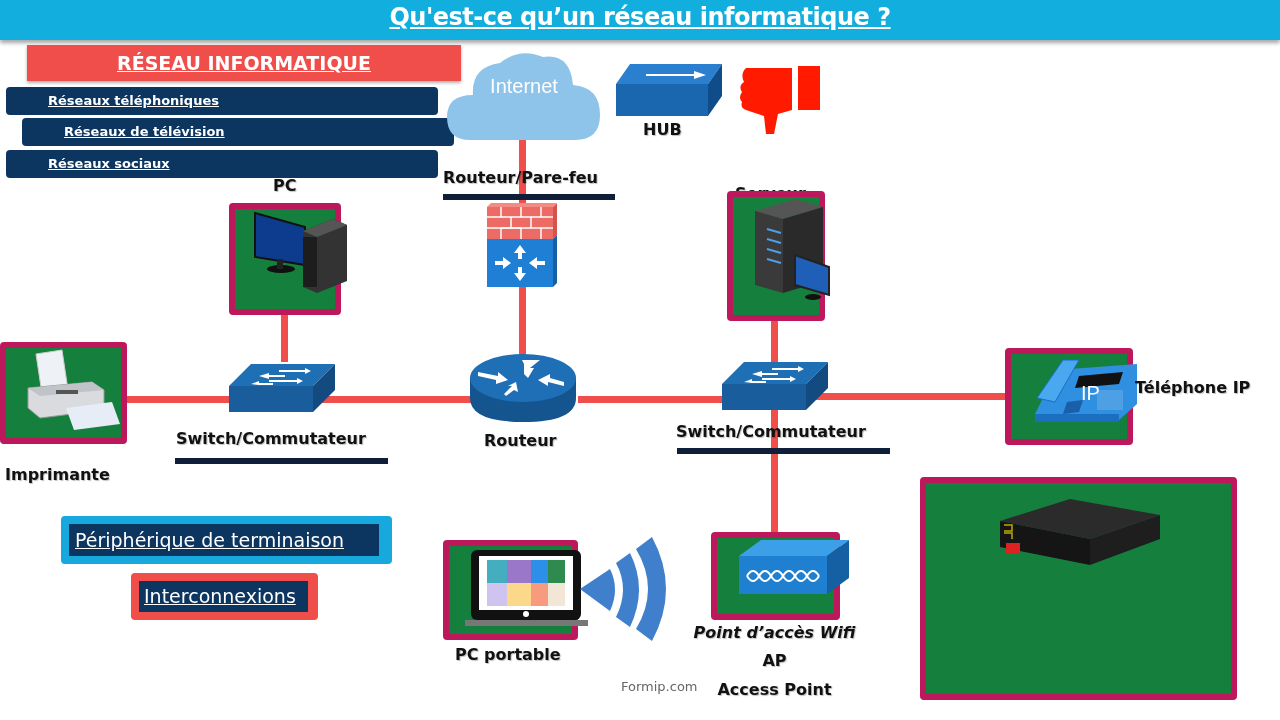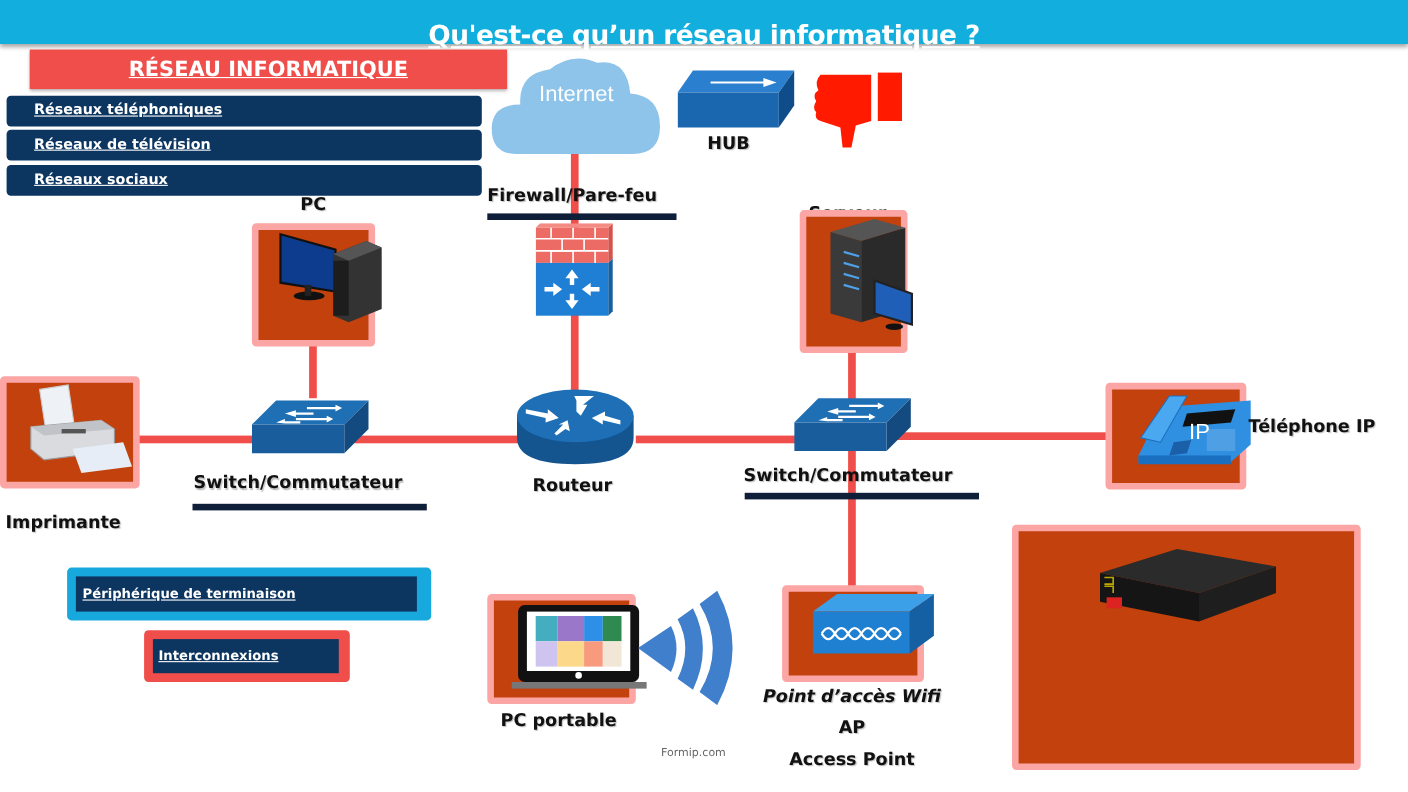--- a/index.html
+++ b/index.html
@@ -1,37 +1,37 @@
 <!DOCTYPE html>
 <html><head>
 <meta charset="utf-8">
 <style>
   html,body{margin:0;padding:0;}
   body{width:1280px;height:720px;position:relative;overflow:hidden;background:#ffffff;font-family:"DejaVu Sans",sans-serif;}
   .abs{position:absolute;}
   .title-bar{left:0;top:0;width:1280px;height:40px;background:#12aede;box-shadow:0 3px 4px rgba(0,0,0,0.35);}
-  .title-text{left:0;top:18px;width:1280px;text-align:center;color:#fff;font-size:24px;font-weight:bold;text-decoration:underline;font-family:"DejaVu Sans",sans-serif;letter-spacing:-0.5px;}
+  .title-text{left:0;top:3px;width:1280px;text-align:center;color:#fff;font-size:24px;font-weight:bold;text-decoration:underline;font-family:"DejaVu Sans",sans-serif;letter-spacing:-0.5px;}
   .side-head{left:6px;top:45px;width:434px;height:36px;background:#f04e4a;box-shadow:0 2px 3px rgba(0,0,0,0.3);color:#fff;font-weight:bold;font-size:19px;text-align:center;line-height:36px;text-decoration:underline;margin-left:21px;}
-  .side-item{left:6px;width:432px;height:28px;background:#0c3560;border-radius:4px;color:#fff;font-weight:bold;font-size:13px;line-height:28px;padding-left:25px;box-sizing:border-box;text-decoration:underline;}
+  .side-item{left:6px;width:432px;height:28px;background:#0c3560;border-radius:4px;color:#fff;font-weight:bold;font-size:13px;line-height:28px;padding-left:42px;box-sizing:border-box;text-decoration:underline;}
   .lbl{font-weight:bold;color:#111;font-size:16px;text-shadow:1px 1px 1px rgba(0,0,0,0.25);white-space:nowrap;}
   .ubar{height:6px;background:#0f1f3a;}
-  .frame{border:6px solid #fca5a5;border-radius:4px;background:#c2410c;box-sizing:border-box;padding-left:16px;}
+  .frame{border:6px solid #be185d;border-radius:4px;background:#15803d;box-sizing:border-box;padding-left:16px;}
   .link{background:#f04e4a;}
-  .btn-box{color:#fff;font-weight:bold;font-size:12px;text-decoration:underline;}
-  .foot{color:#666;font-size:10px;}
+  .btn-box{color:#fff;font-weight:normal;font-size:19px;text-decoration:underline;}
+  .foot{color:#666;font-size:13px;margin-left:20px;}
 </style>
 </head>
 <body>
 
 <div class="abs title-bar"></div>
 <div class="abs title-text">Qu'est-ce qu’un réseau informatique ?</div>
 
 <div class="abs side-head">RÉSEAU INFORMATIQUE</div>
 <div class="abs side-item" style="top:87px;">Réseaux téléphoniques</div>
-<div class="abs side-item" style="top:118px;">Réseaux de télévision</div>
+<div class="abs side-item" style="top:118px;margin-left:16px;">Réseaux de télévision</div>
 <div class="abs side-item" style="top:150px;">Réseaux sociaux</div>
 
 <div class="abs link" style="left:519px;top:140px;width:7px;height:68px;"></div>
 <div class="abs link" style="left:519px;top:285px;width:7px;height:75px;"></div>
 <div class="abs link" style="left:281px;top:290px;width:7px;height:72px;"></div>
 <div class="abs link" style="left:90px;top:396px;width:145px;height:7px;"></div>
 <div class="abs link" style="left:322px;top:396px;width:150px;height:7px;"></div>
 <div class="abs link" style="left:578px;top:396px;width:146px;height:7px;"></div>
 <div class="abs link" style="left:771px;top:295px;width:7px;height:68px;"></div>
 <div class="abs link" style="left:812px;top:393px;width:206px;height:7px;"></div>
@@ -54,21 +54,21 @@
 </div>
 <div class="abs lbl" style="left:643px;top:120px;">HUB</div>
 
 <div class="abs" style="left:738px;top:64px;">
   <svg width="84" height="72" viewBox="0 0 84 72">
     <rect x="60" y="2" width="22" height="44" fill="#ff1a00"></rect>
     <path d="M8 4 L54 4 L54 46 L40 50 L36 70 L28 70 L26 52 L8 46 Q2 44 4 38 Q0 34 4 28 Q0 22 6 18 Q2 10 8 4Z" fill="#ff1a00"></path>
   </svg>
 </div>
 
-<div class="abs lbl" style="left:443px;top:168px;">Firewall/Pare-feu</div>
+<div class="abs lbl" style="left:443px;top:168px;">Routeur/Pare-feu</div>
 <div class="abs ubar" style="left:443px;top:194px;width:172px;"></div>
 <div class="abs" style="left:487px;top:203px;">
   <svg width="72" height="86" viewBox="0 0 72 86">
     <rect x="0" y="4" width="66" height="32" fill="#ec6b64"></rect>
     <polygon points="66,4 70,0 70,32 66,36" fill="#d5534c"></polygon>
     <polygon points="0,4 4,0 70,0 66,4" fill="#f38a83"></polygon>
     <g stroke="#fff" stroke-width="1.5">
       <line x1="0" y1="14" x2="66" y2="14"></line>
         <line x1="0" y1="25" x2="66" y2="25"></line>
       <line x1="14" y1="4" x2="14" y2="14"></line>

